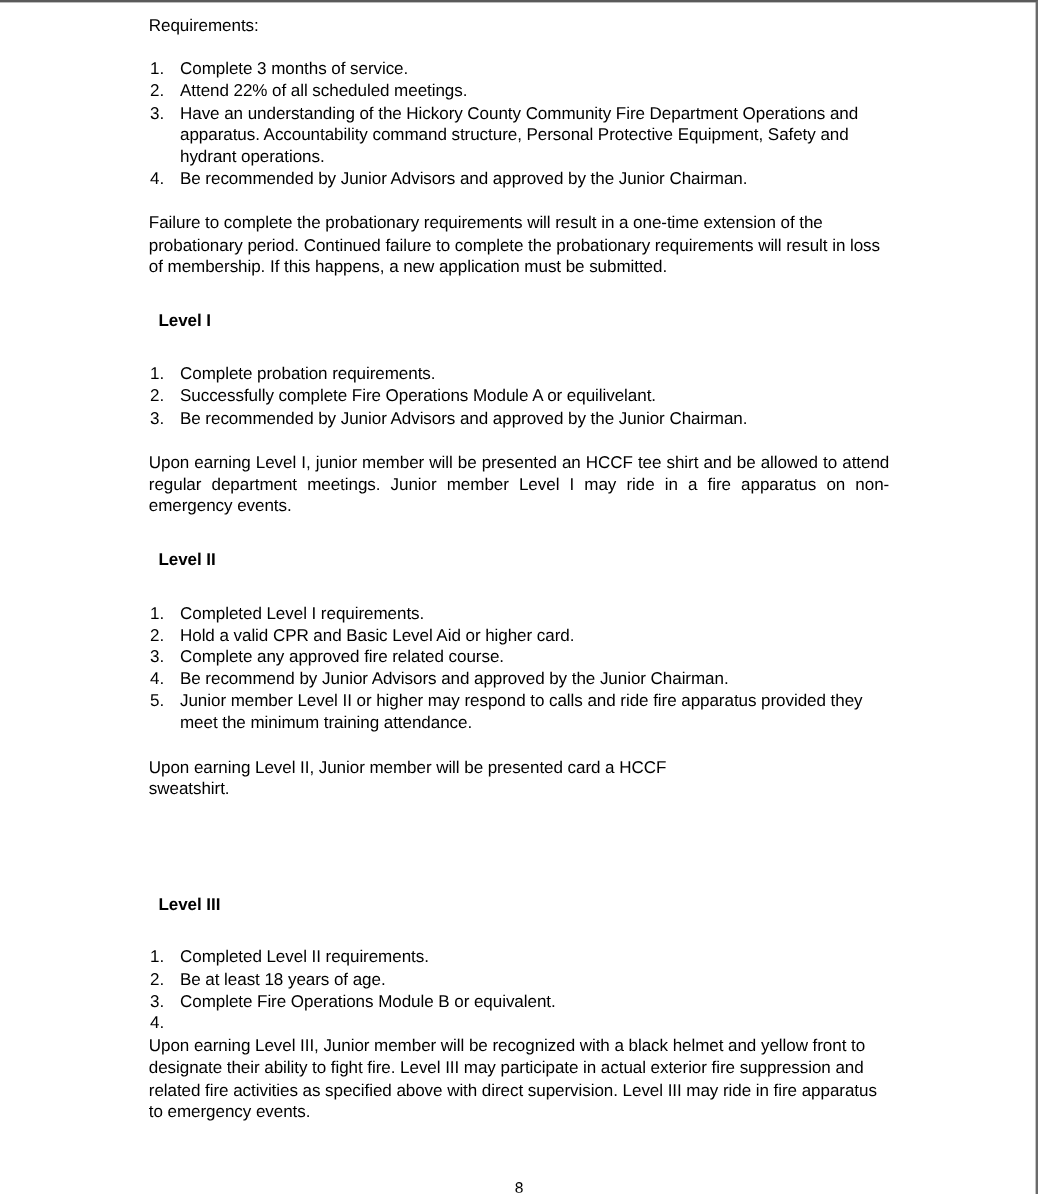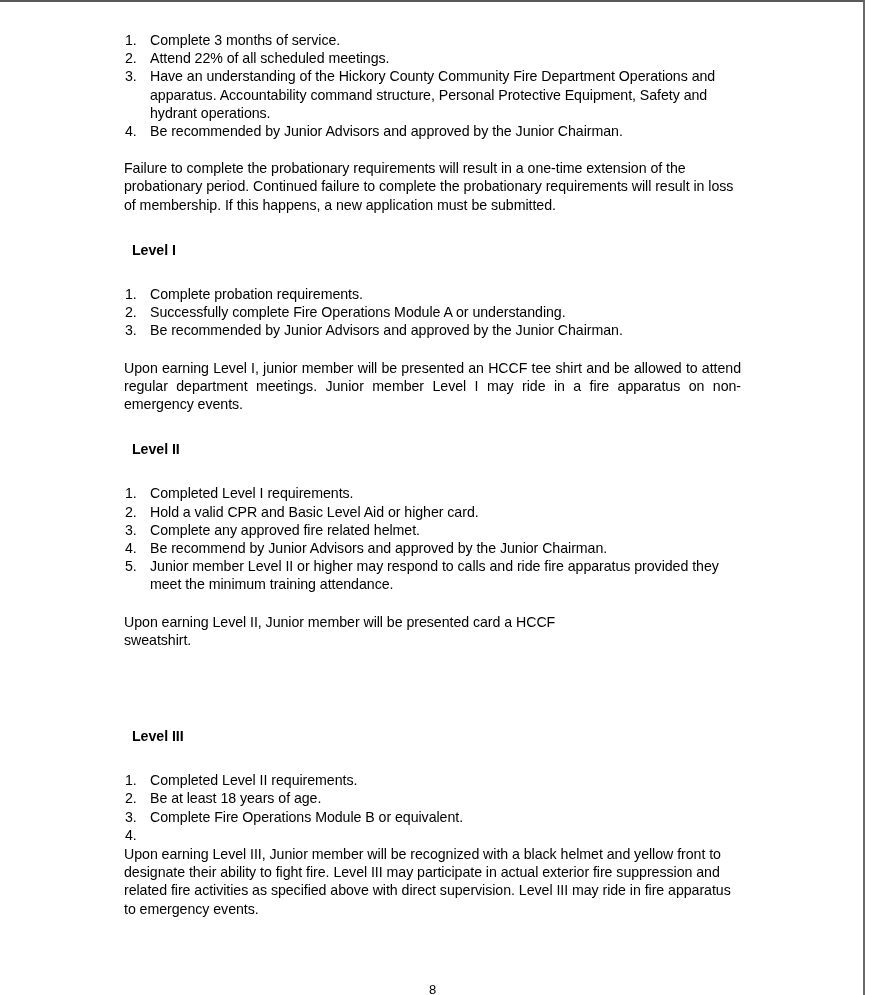--- a/index.html
+++ b/index.html
@@ -93,20 +93,21 @@
     height: 11px;
   }
 </style>
 </head>
 <body>
 
 <div id="page-sheet">
 
   <div id="content">
 
+    <p class="para">Requirements:</p>
 
     <div class="gap-sm"></div>
 
     <ol class="num-list">
       <li>
         <span class="marker">1.</span>
         <span>Complete 3 months of service.</span>
       </li>
       <li>
         <span class="marker">2.</span>
@@ -132,21 +133,21 @@
 
     <div class="gap-sm"></div>
 
     <ol class="num-list">
       <li>
         <span class="marker">1.</span>
         <span>Complete probation requirements.</span>
       </li>
       <li>
         <span class="marker">2.</span>
-        <span>Successfully complete Fire Operations Module A or understanding.</span>
+        <span>Successfully complete Fire Operations Module A or equilivelant.</span>
       </li>
       <li>
         <span class="marker">3.</span>
         <span>Be recommended by Junior Advisors and approved by the Junior Chairman.</span>
       </li>
     </ol>
 
     <div class="gap-md"></div>
 
     <p class="para justify">Upon earning Level I, junior member will be presented an HCCF tee shirt and be allowed to attend regular department meetings.  Junior member Level I may ride in a fire apparatus on non-emergency events.</p>
@@ -161,21 +162,21 @@
       <li>
         <span class="marker">1.</span>
         <span>Completed Level I requirements.</span>
       </li>
       <li>
         <span class="marker">2.</span>
         <span>Hold a valid CPR and Basic Level Aid or higher card.</span>
       </li>
       <li>
         <span class="marker">3.</span>
-        <span>Complete any approved fire related helmet.</span>
+        <span>Complete any approved fire related course.</span>
       </li>
       <li>
         <span class="marker">4.</span>
         <span>Be recommend by Junior Advisors and approved by the Junior Chairman.</span>
       </li>
       <li>
         <span class="marker">5.</span>
         <span>Junior member Level II or higher may respond to calls and ride fire apparatus provided they meet the minimum training attendance.</span>
       </li>
     </ol>

